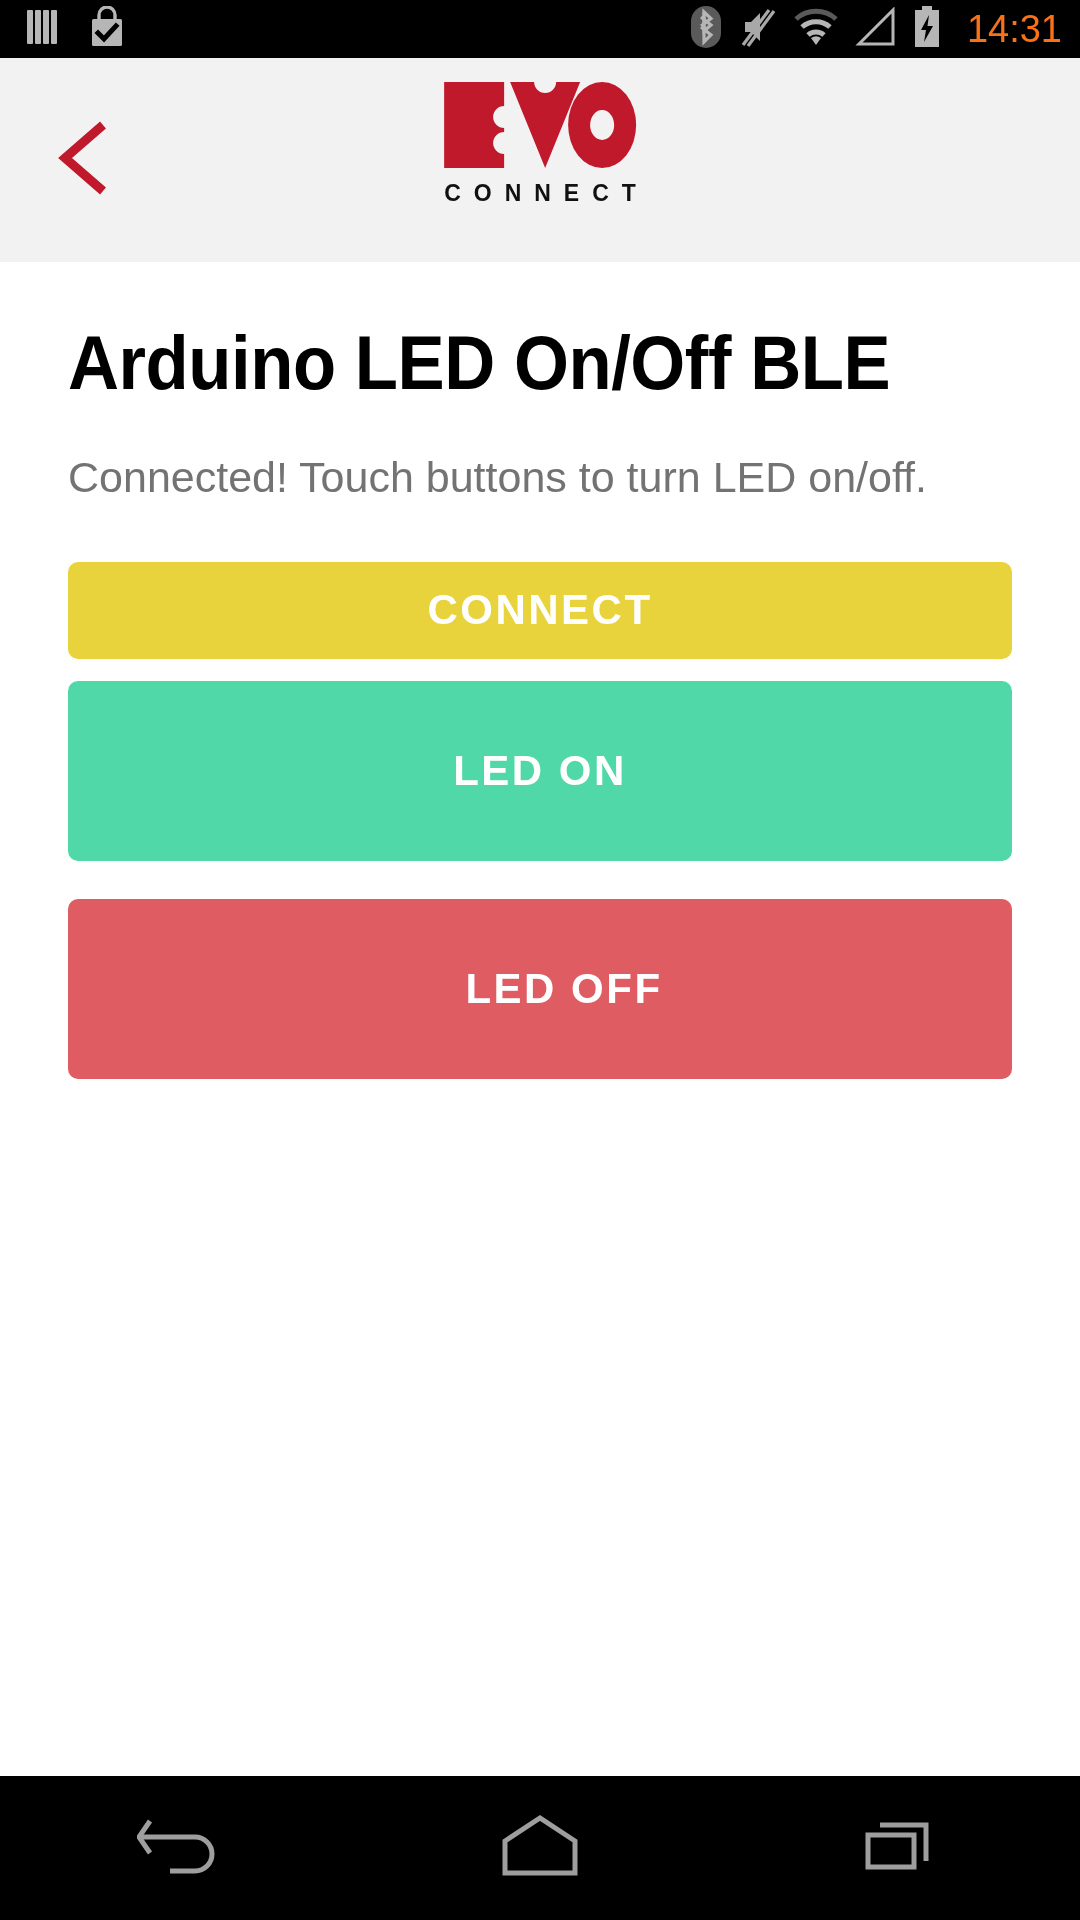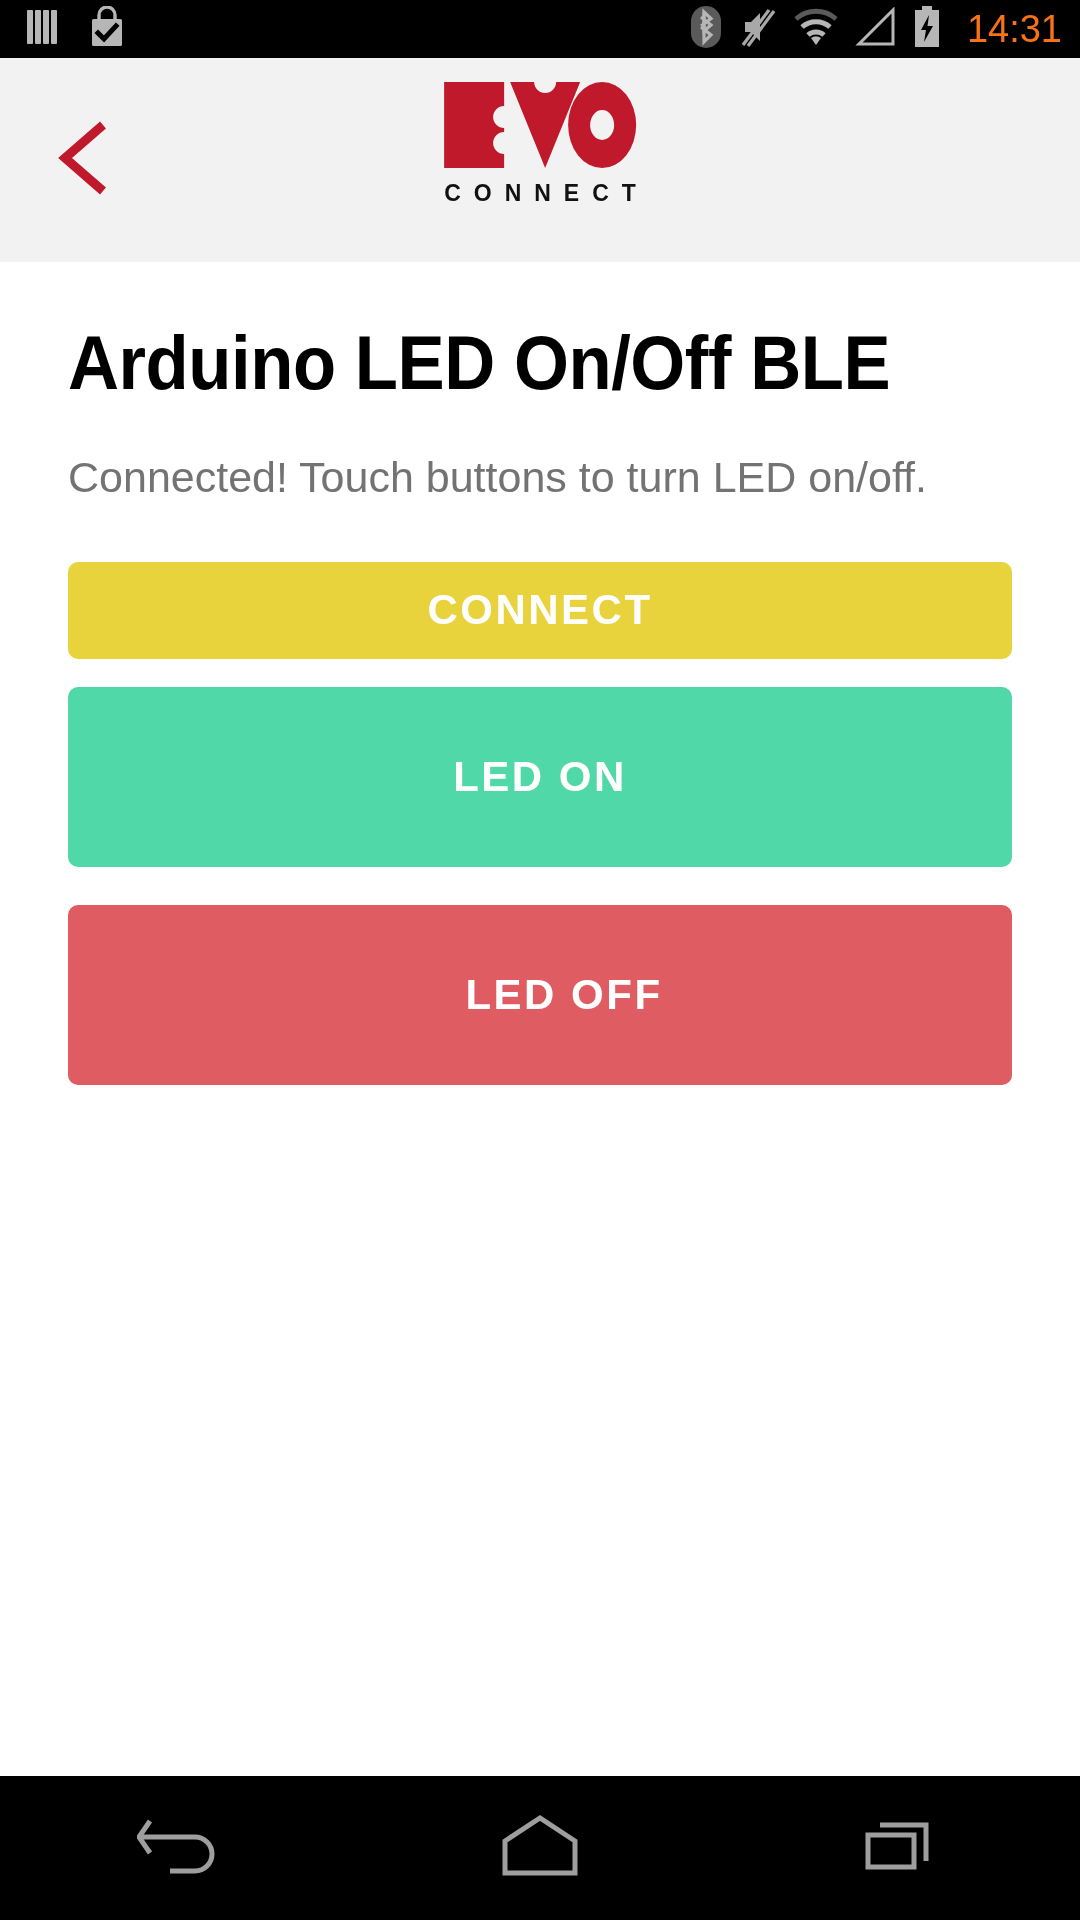--- a/index.html
+++ b/index.html
@@ -127,21 +127,21 @@
     width:100%;
     color:#ffffff;
     font-size:42px;
     font-weight:700;
     letter-spacing:2.5px;
     font-family:"Liberation Sans", sans-serif;
     cursor:pointer;
     text-transform:none;
   }
   .btn-connect { height:97px; margin-top:54px; }
-  .btn-ledon   { height:180px; margin-top:28px; }
+  .btn-ledon   { height:180px; margin-top:22px; }
   .btn-ledoff  { height:180px; margin-top:38px; }
 
   
   .navbar {
     height:144px;
     background:#000000;
     display:flex;
     align-items:center;
     justify-content:space-around;
     flex-shrink:0;

